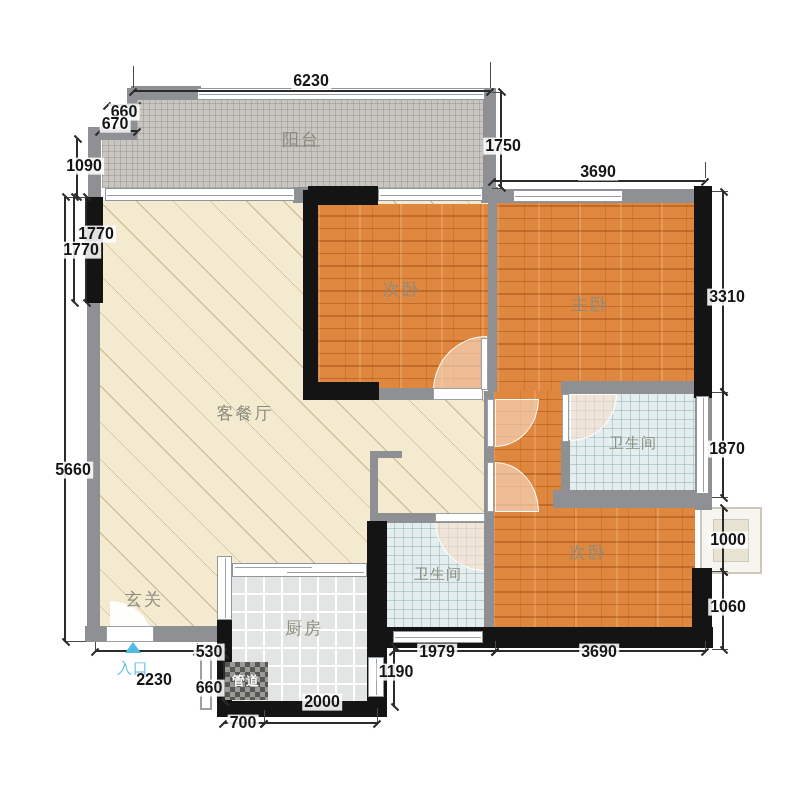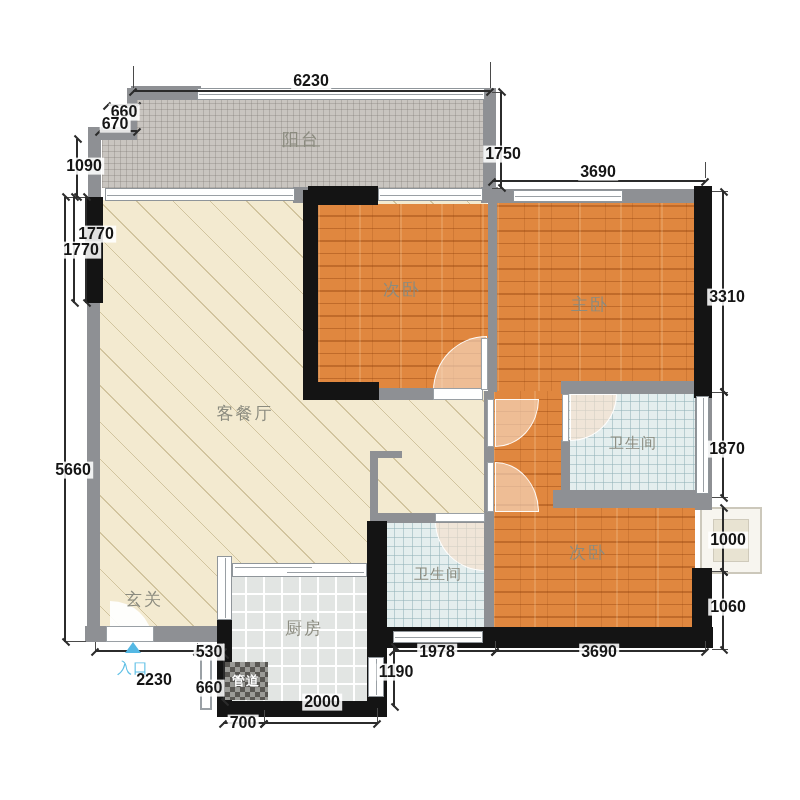--- a/index.html
+++ b/index.html
@@ -183,38 +183,38 @@
   <i class="ext" style="left:712px;top:497px;width:16px;height:1px;"></i>
   <i class="ext" style="left:712px;top:571px;width:16px;height:1px;"></i>
   <i class="ext" style="left:712px;top:649px;width:16px;height:1px;"></i>
   <i class="ext" style="left:66px;top:197px;width:20px;height:1px;"></i>
   <i class="ext" style="left:66px;top:641px;width:20px;height:1px;"></i>
   <i class="ext" style="left:492px;top:92px;width:10px;height:1px;"></i>
   <i class="ext" style="left:492px;top:188px;width:10px;height:1px;"></i>
 
   <span class="dlab" style="left:311px;top:81px;">6230</span>
   <span class="dlab" style="left:598px;top:172px;">3690</span>
-  <span class="dlab" style="left:503px;top:154px;">1750</span>
+  <span class="dlab" style="left:503px;top:146px;">1750</span>
   <span class="dlab" style="left:727px;top:297px;">3310</span>
   <span class="dlab" style="left:727px;top:449px;">1870</span>
   <span class="dlab" style="left:728px;top:540px;">1000</span>
   <span class="dlab" style="left:728px;top:607px;">1060</span>
   <span class="dlab" style="left:124px;top:112px;">660</span>
   <span class="dlab" style="left:115px;top:124px;">670</span>
   <span class="dlab" style="left:84px;top:166px;">1090</span>
   <span class="dlab" style="left:96px;top:234px;">1770</span>
   <span class="dlab" style="left:81px;top:250px;">1770</span>
   <span class="dlab" style="left:73px;top:470px;">5660</span>
   <span class="dlab" style="left:154px;top:652px;margin-top:28px;">2230</span>
   <span class="dlab" style="left:209px;top:652px;">530</span>
   <span class="dlab" style="left:209px;top:688px;">660</span>
   <span class="dlab" style="left:243px;top:723px;">700</span>
   <span class="dlab" style="left:322px;top:702px;">2000</span>
   <span class="dlab" style="left:396px;top:672px;">1190</span>
-  <span class="dlab" style="left:437px;top:652px;">1978</span>
+  <span class="dlab" style="left:437px;top:652px;">1979</span>
   <span class="dlab" style="left:599px;top:652px;">3690</span>
 
   <span class="rlab" style="left:301px;top:139px;text-decoration:underline;">阳台</span>
   <span class="rlab" style="left:402px;top:289px;">次卧</span>
   <span class="rlab" style="left:590px;top:304px;">主卧</span>
   <span class="rlab" style="left:245px;top:413px;">客餐厅</span>
   <span class="rlab small" style="left:633px;top:443px;">卫生间</span>
   <span class="rlab" style="left:588px;top:552px;">次卧</span>
   <span class="rlab small" style="left:438px;top:574px;">卫生间</span>
   <span class="rlab" style="left:304px;top:628px;">厨房</span>

